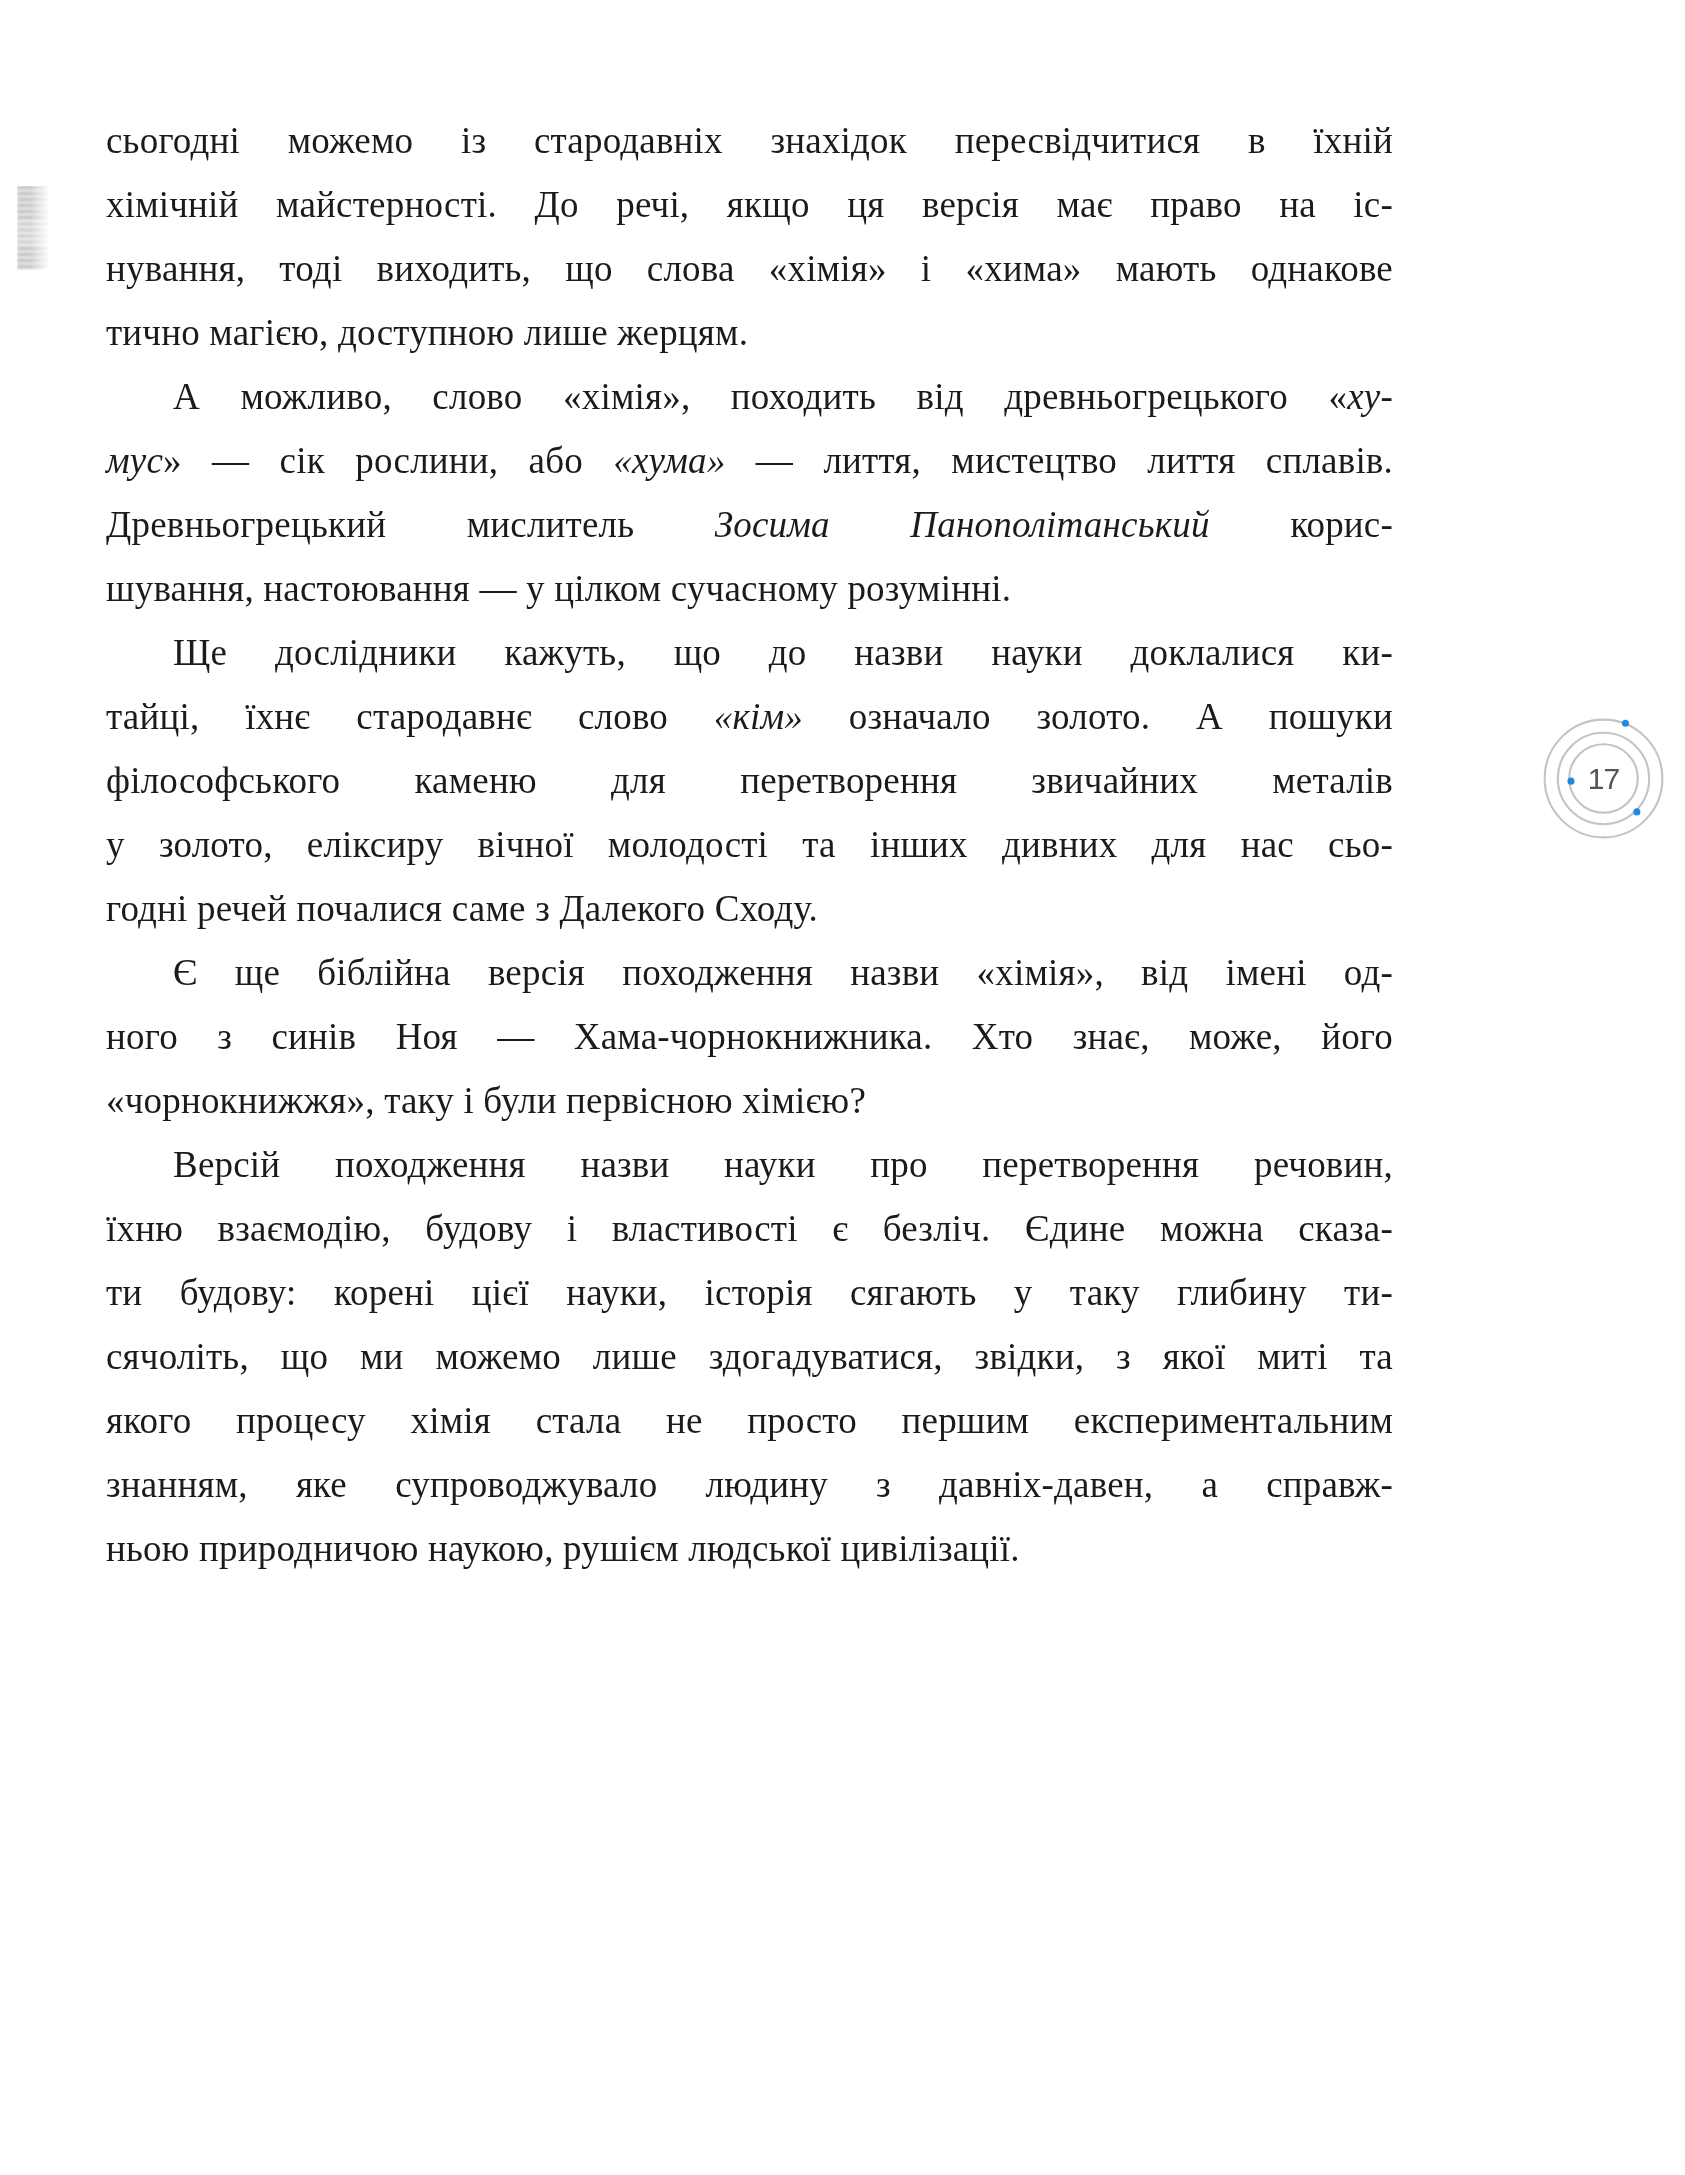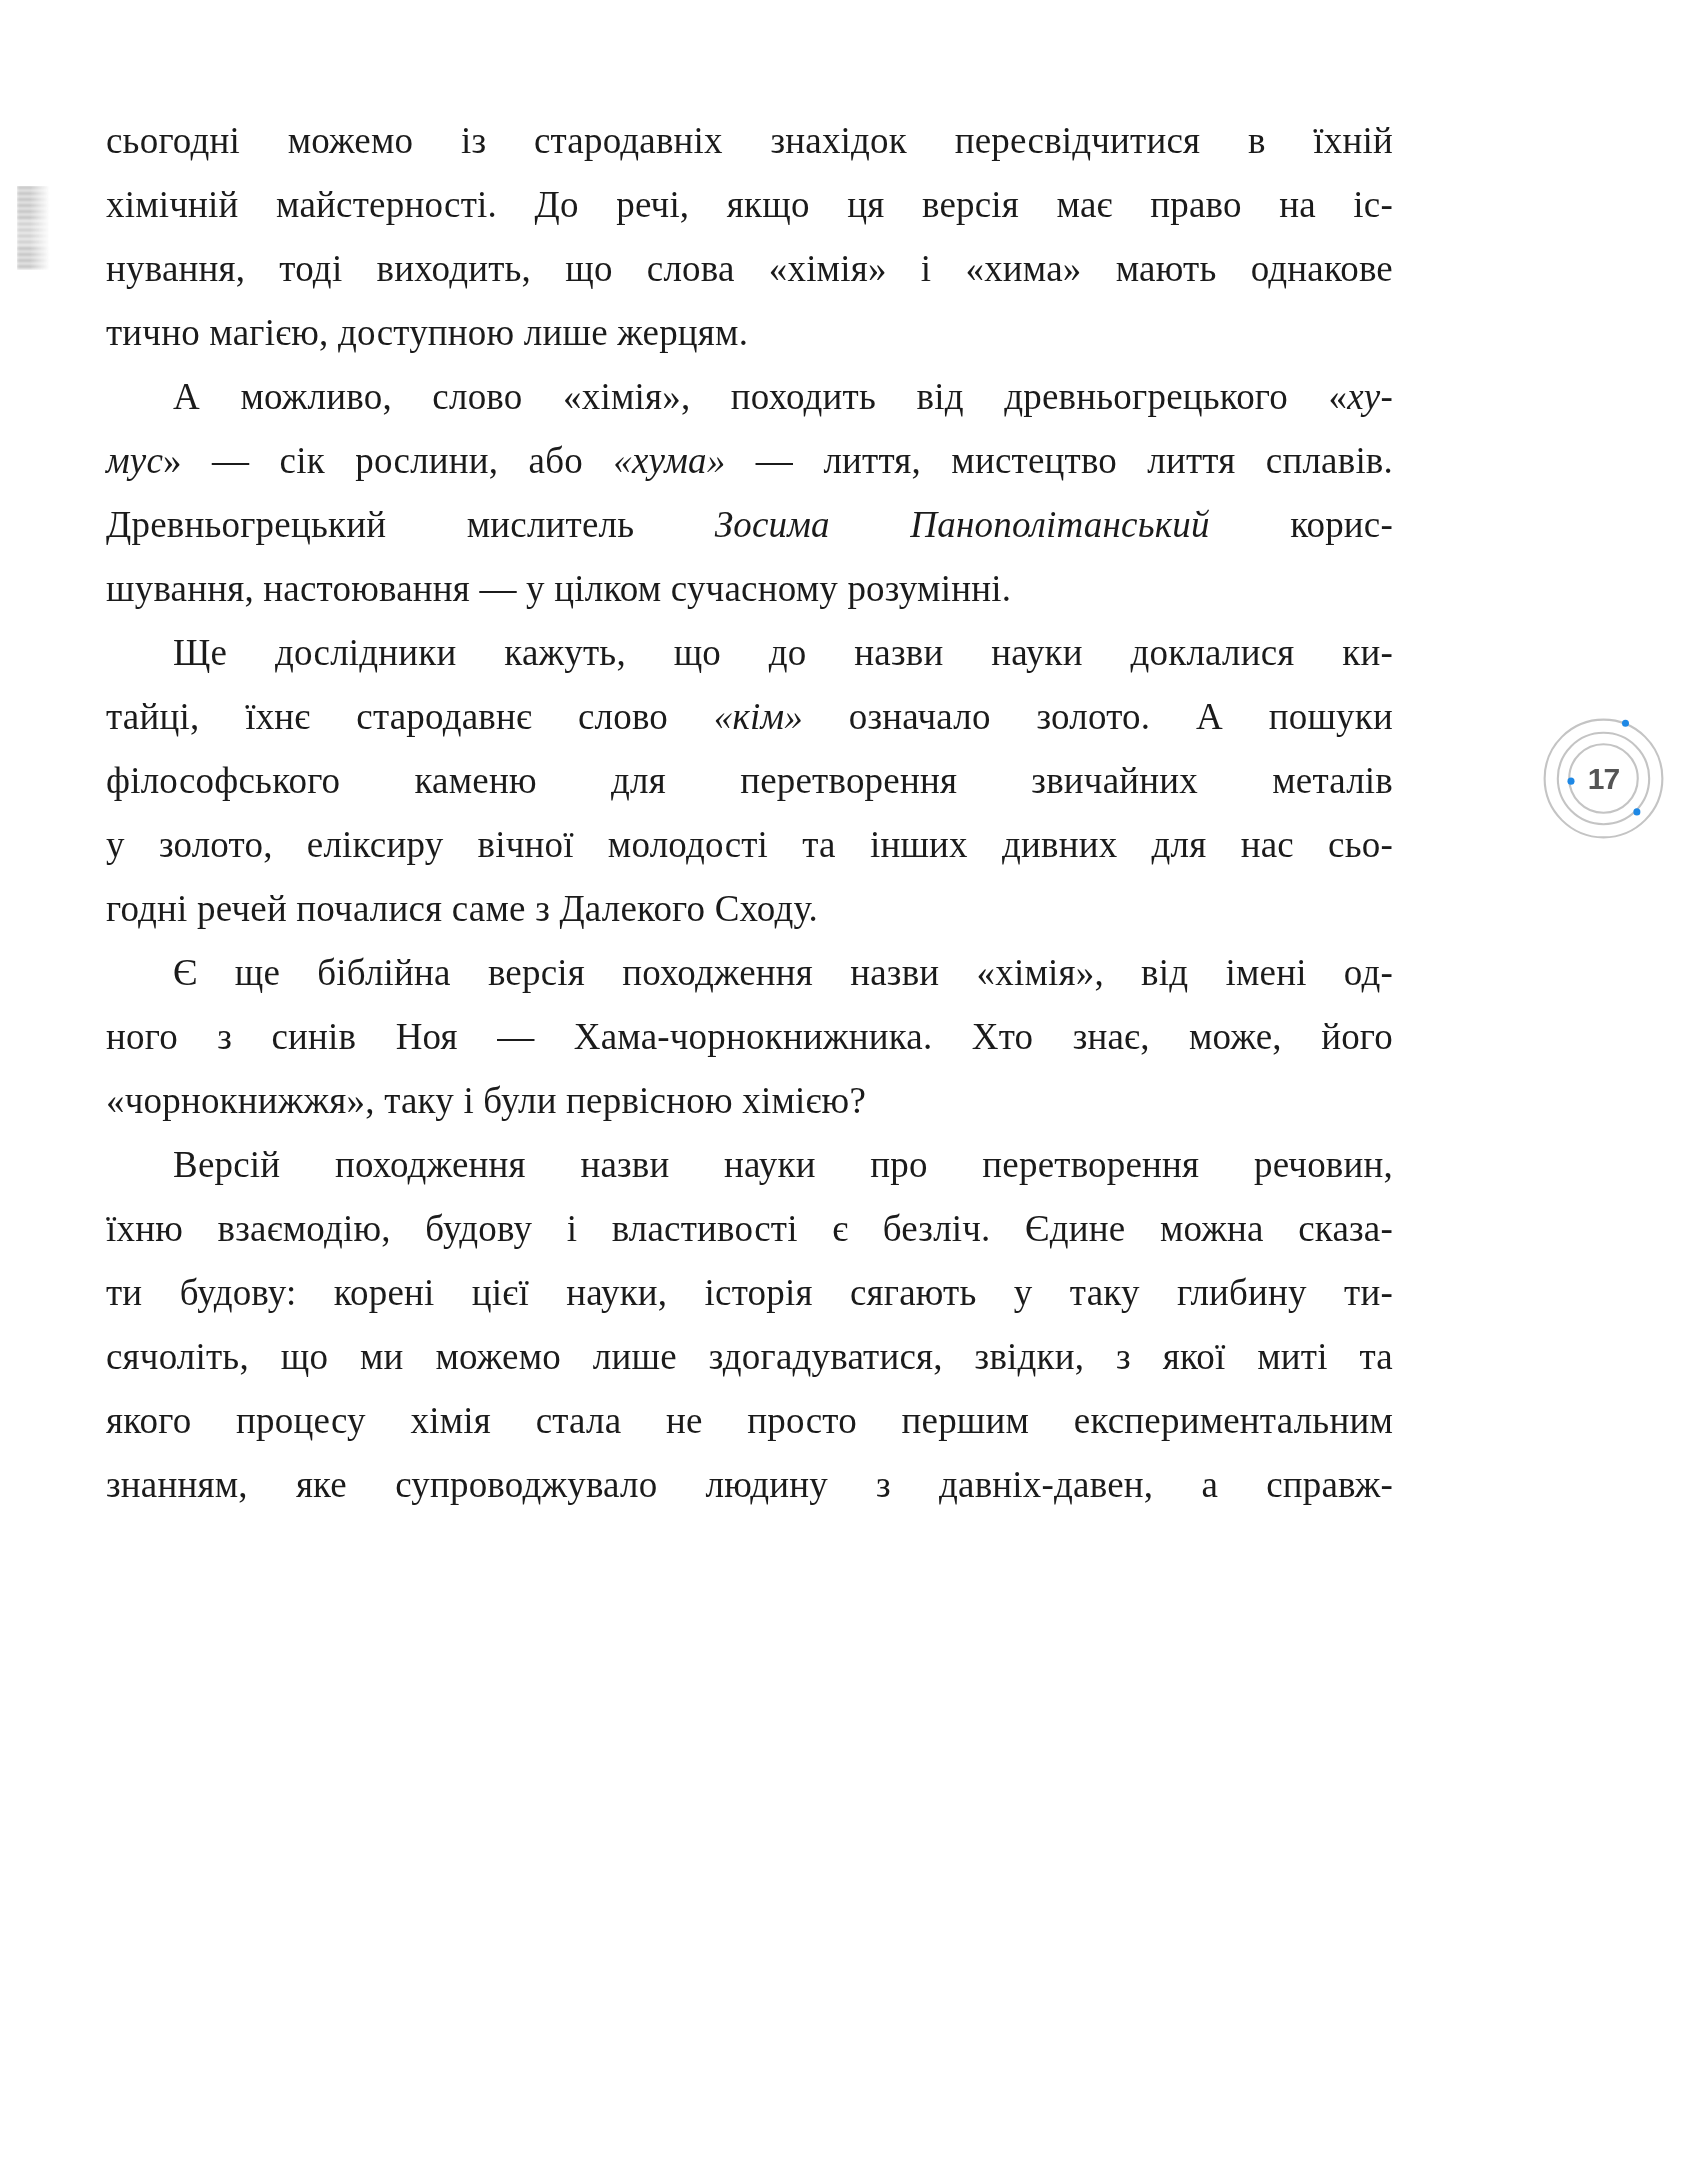--- a/index.html
+++ b/index.html
@@ -20,21 +20,21 @@
     font-size: 37px; line-height: 64px; color: #1b1b1b;
   }
   .line {
     display: block; white-space: nowrap; height: 64px;
     text-align: justify; text-align-last: justify;
     letter-spacing: 0.2px;
   }
   .line.last { text-align-last: left; }
   .line.indent { padding-left: 67px; }
   .line i { font-style: italic; }
-  .page-badge { position: absolute; left: 1525px; top: 717px; width: 123px; height: 123px; font-weight: bold; }
+  .page-badge { position: absolute; left: 1525px; top: 717px; width: 123px; height: 123px; }
   .page-badge svg { position: absolute; left: 0; top: 0; }
   .page-num {
     position: absolute; left: 0; top: 0; width: 123px; height: 123px;
     display: flex; align-items: center; justify-content: center;
     font-family: "Liberation Sans", "DejaVu Sans", sans-serif;
     font-size: 30px; color: #555; letter-spacing: -0.9px;
   }
 </style>
 </head>
 <body>
@@ -58,20 +58,21 @@
       <span class="line last"><span>годні речей почалися саме з Далекого Сходу.</span></span>
       <span class="line indent"><span>Є ще біблійна версія походження назви «хімія», від імені од-</span></span>
       <span class="line"><span>ного з синів Ноя — Хама-чорнокнижника. Хто знає, може, його</span></span>
       <span class="line last"><span>«чорнокнижжя», таку і були первісною хімією?</span></span>
       <span class="line indent"><span>Версій походження назви науки про перетворення речовин,</span></span>
       <span class="line"><span>їхню взаємодію, будову і властивості є безліч. Єдине можна сказа-</span></span>
       <span class="line"><span>ти будову: корені цієї науки, історія сягають у таку глибину ти-</span></span>
       <span class="line"><span>сячоліть, що ми можемо лише здогадуватися, звідки, з якої миті та</span></span>
       <span class="line"><span>якого процесу хімія стала не просто першим експериментальним</span></span>
       <span class="line"><span>знанням, яке супроводжувало людину з давніх-давен, а справж-</span></span>
+      <span class="line last"><span>ньою природничою наукою, рушієм людської цивілізації.</span></span>
     </div>
 
   <div class="page-badge">
     <svg width="123" height="123" viewBox="0 0 140 140">
       <circle cx="70" cy="70" r="67" fill="none" stroke-width="2.4" stroke="#c4c4c4"></circle>
       <circle cx="70" cy="70" r="52" fill="none" stroke-width="2.4" stroke="#c4c4c4"></circle>
       <circle cx="70" cy="70" r="39" fill="none" stroke-width="2.4" stroke="#c4c4c4"></circle>
       <circle cx="95" cy="7" r="4" fill="#1e88e5"></circle>
       <circle cx="33" cy="73" r="4" fill="#1e88e5"></circle>
       <circle cx="108" cy="108" r="4" fill="#1e88e5"></circle>

